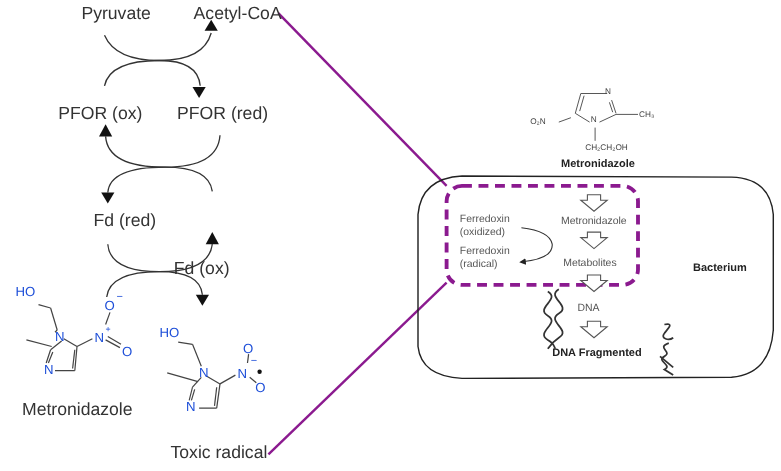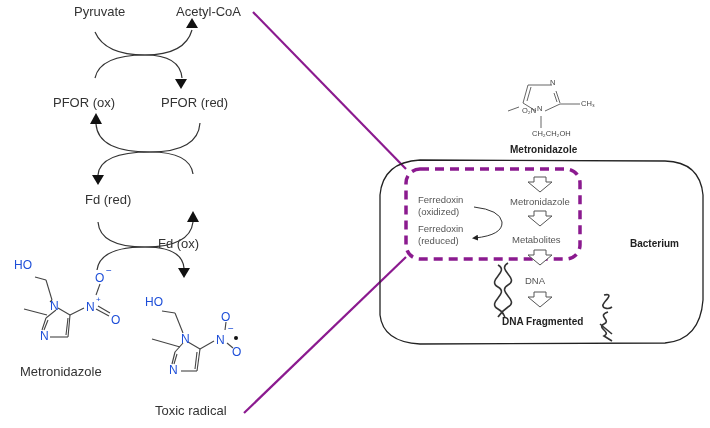--- a/index.html
+++ b/index.html
@@ -1,18 +1,18 @@
 <!DOCTYPE html>
 <html><head>
 <meta charset="utf-8">
 <style>
   html, body { margin:0; padding:0; background:#ffffff; }
   body { width:710px; height:428px; position:relative; overflow:hidden; font-family:"Liberation Sans", sans-serif; }
   #stage { position:absolute; left:0; top:0; width:710px; height:428px; }
-  .lbl { position:absolute; color:#333; font-size:13px; white-space:nowrap; font-family:"Liberation Sans", sans-serif; }
+  .lbl { position:absolute; color:#333; font-size:16px; white-space:nowrap; font-family:"Liberation Sans", sans-serif; }
   .small { position:absolute; color:#555; font-size:9.5px; white-space:nowrap; font-family:"Liberation Sans", sans-serif; line-height:12px;}
   .bold { position:absolute; color:#222; font-size:10px; font-weight:bold; white-space:nowrap; font-family:"Liberation Sans", sans-serif; }
   .atom { position:absolute; color:#1d4ed8; font-size:12px; font-family:"Liberation Sans", sans-serif; line-height:12px; }
   .atoms { position:absolute; color:#444; font-size:7.5px; font-family:"Liberation Sans", sans-serif; line-height:8px; }
 </style>
 </head>
 <body>
 
 <div id="stage">
 
@@ -139,32 +139,32 @@
   <div class="atom" style="left:145px;top:296px;">HO</div>
   <div class="atom" style="left:181px;top:333px;">N</div>
   <div class="atom" style="left:169px;top:364px;">N</div>
   <div class="atom" style="left:216px;top:334px;">N</div>
   <div class="atom" style="left:221px;top:311px;">O</div>
   <div class="atom" style="left:228px;top:323px;font-size:10px;">−</div>
   <div class="atom" style="left:232px;top:346px;">O</div>
 
   <div class="atoms" style="left:550px;top:79px;">N</div>
   <div class="atoms" style="left:537px;top:105px;">N</div>
-  <div class="atoms" style="left:522px;top:107px;">O₂N</div>
+  <div class="atoms" style="left:482px;top:107px;">O₂N</div>
   <div class="atoms" style="left:581px;top:100px;">CH₃</div>
   <div class="atoms" style="left:532px;top:130px;">CH₂CH₂OH</div>
   <div class="bold" style="left:510px;top:144px;">Metronidazole</div>
 
   <div class="bold" style="left:630px;top:238px;">Bacterium</div>
 
   <div class="small" style="left:418px;top:194px;width:56px;">
     <div>Ferredoxin</div>
     <div>(oxidized)</div>
   </div>
   <div class="small" style="left:418px;top:223px;width:56px;">
     <div>Ferredoxin</div>
-    <div>(reduced)</div>
+    <div>(radical)</div>
   </div>
   <div class="small" style="left:510px;top:196px;width:64px;">Metronidazole</div>
   <div class="small" style="left:512px;top:234px;width:56px;">Metabolites</div>
   <div class="small" style="left:525px;top:275px;width:30px;">DNA</div>
   <div class="bold" style="left:502px;top:316px;">DNA Fragmented</div>
 </div>
 
 </body></html>

